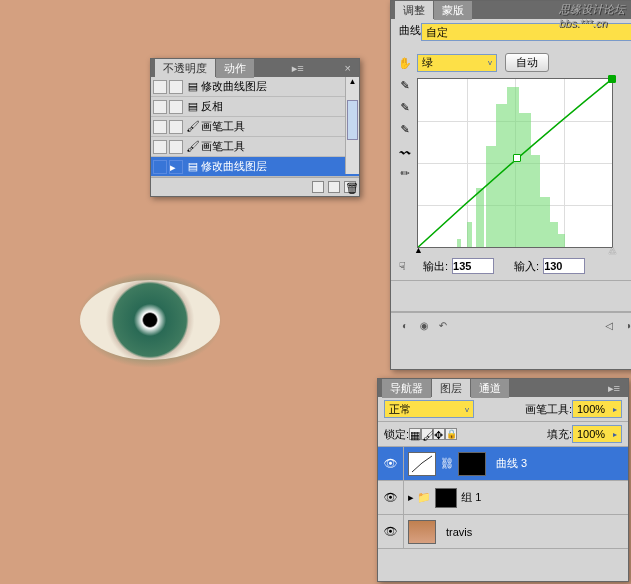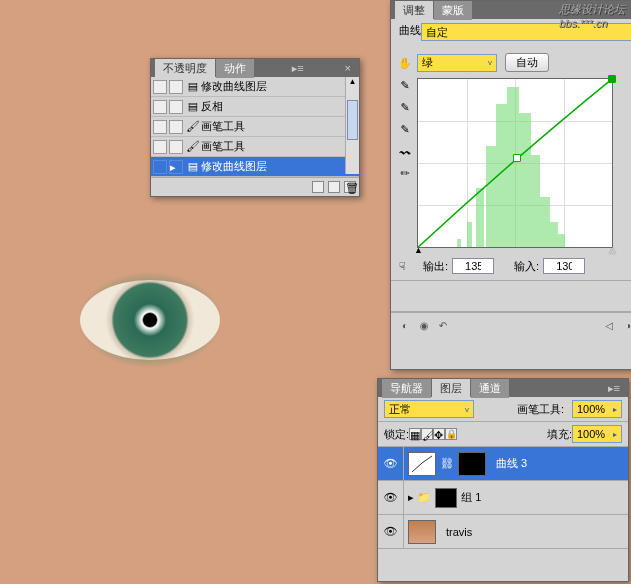--- a/index.html
+++ b/index.html
@@ -31,26 +31,26 @@
 .curves-right { flex: 1; }
 .channel-row { display: flex; align-items: center; gap: 8px; padding: 2px 0; }
 .auto-btn { border: 1px solid #888; background: linear-gradient(#fff,#ddd); padding: 1px 10px; border-radius: 3px; cursor: pointer; }
 .curves-graph { width: 196px; height: 170px; background: #fff; border: 1px solid #666; position: relative; margin-top: 4px; }
 .grid-line { position: absolute; background: #ddd; }
 .histogram { position: absolute; bottom: 0; left: 0; right: 0; height: 100%; }
 .histo-bar { position: absolute; bottom: 0; background: rgba(120,220,120,0.6); }
 .curve-line { position: absolute; inset: 0; }
 .curve-point { position: absolute; width: 8px; height: 8px; background: #fff; border: 1px solid #0a0; border-radius: 1px; transform: translate(-50%, 50%); }
 .output-row { display: flex; align-items: center; gap: 4px; padding: 6px 8px; }
-.num-input { width: 42px; border: 1px solid #88a; background: #fff; padding: 1px 12px; text-align: left; }
+.num-input { width: 42px; border: 1px solid #88a; background: #fff; padding: 1px 0; text-align: left; font-weight: bold; }
 .hand-icon { width: 20px; }
 .panel-footer-icons { display: flex; gap: 3px; padding: 4px 6px; border-top: 1px solid #aaa; justify-content: flex-start; flex-wrap: wrap; }
 .panel-footer-icons .tool-icon { font-size: 10px; color: #555; }
 .layers-panel { left: 377px; top: 378px; width: 252px; height: 204px; }
-.layers-opts { display: flex; align-items: center; padding: 3px 6px; gap: 8px; border-bottom: 1px solid #aaa; }
+.layers-opts { display: flex; align-items: center; padding: 3px 6px; gap: 0; border-bottom: 1px solid #aaa; }
 .layers-lock { display: flex; align-items: center; padding: 3px 6px; border-bottom: 1px solid #aaa; }
 .layer-row { display: flex; align-items: center; height: 34px; border-bottom: 1px solid #aaa; background: #d4d4d4; }
 .layer-row.selected { background: #3875d7; color: #fff; }
 .eye-col { width: 26px; display: flex; justify-content: center; border-right: 1px solid #aaa; height: 100%; align-items: center; }
 .layer-thumbs { display: flex; gap: 4px; padding: 0 4px; align-items: center; }
 .layer-thumb { width: 28px; height: 24px; border: 1px solid #666; background: #fff; display: flex; align-items: center; justify-content: center; }
 .layer-thumb.mask { background: #000; }
 .layer-thumb.curves-icon { background: #fff; }
 .small-ic { width: 12px; height: 12px; border: 1px solid #888; background: #eee; }
 .lock-icon { font-size: 9px; }

